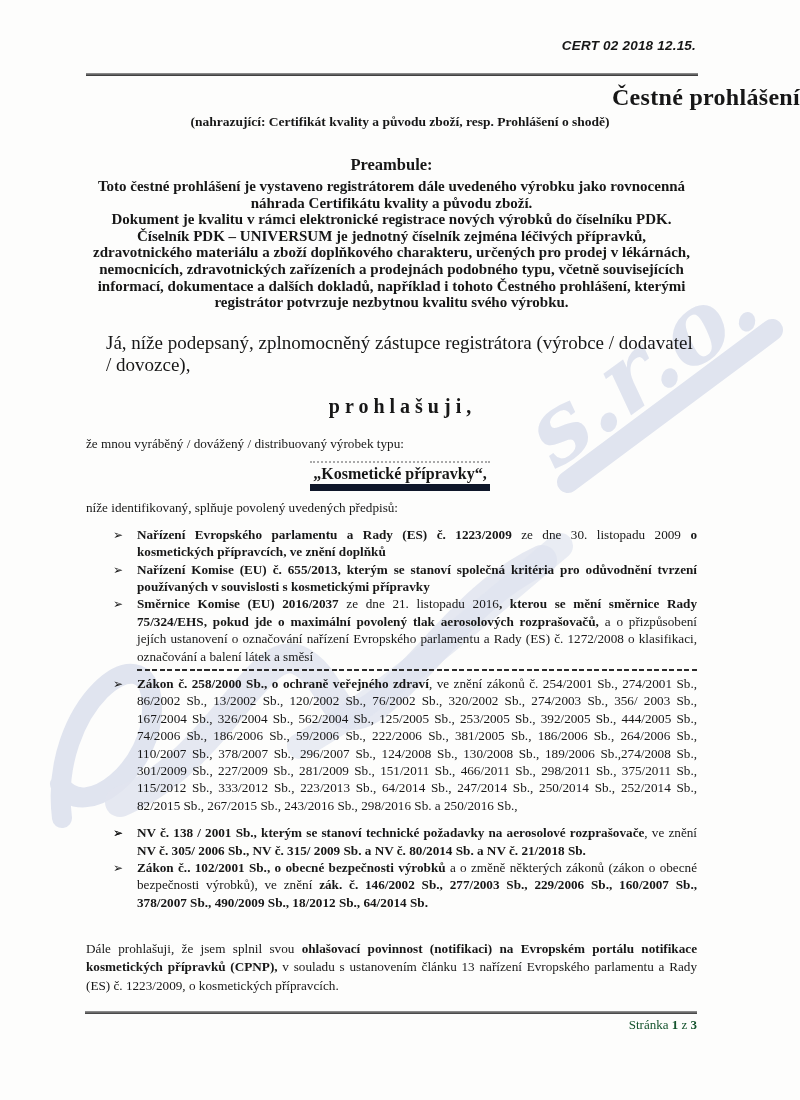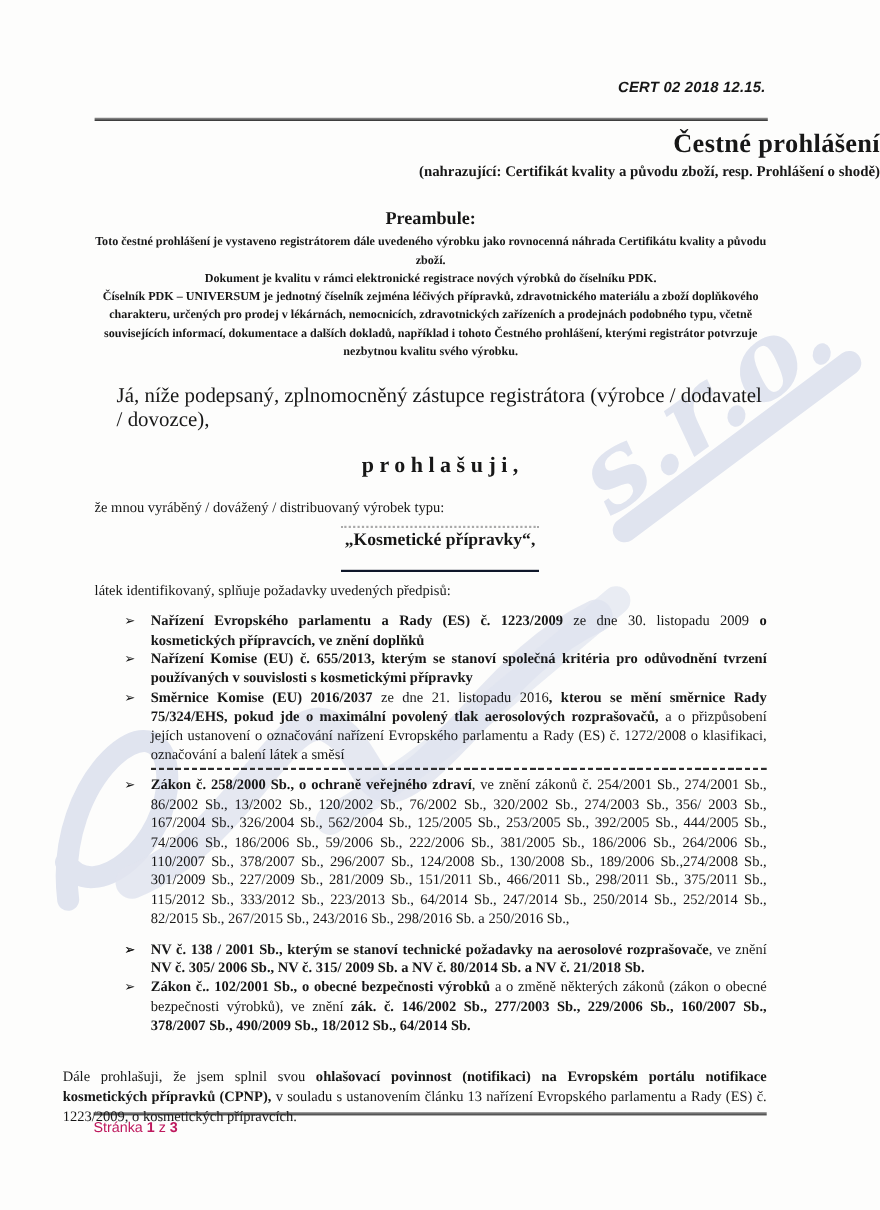--- a/index.html
+++ b/index.html
@@ -5,76 +5,76 @@
   html,body{margin:0;padding:0;}
   .page{
     position:relative;width:800px;height:1100px;background:#fdfdfc;
     overflow:hidden;color:#171717;
     font-family:"Liberation Serif",serif;
   }
   .watermark{position:absolute;inset:0;z-index:0;pointer-events:none;}
   .content{position:relative;z-index:1;}
 
   .header-code{
-    padding-top:72px;margin-right:104px;text-align:right;
+    padding-top:38px;margin-right:104px;text-align:right;
     font-family:"Liberation Sans",sans-serif;font-style:italic;
     font-size:13.5px;font-weight:bold;letter-spacing:.2px;
   }
   .rule-top{
     margin:20px 0 0 86px;width:612px;height:3px;
     background:linear-gradient(#9a9a9a,#2e2e2e);
   }
   .title{
     text-align:right;font-weight:bold;font-size:24px;
     margin-top:8px;letter-spacing:.3px;
   }
-  .subtitle{text-align:right;font-weight:bold;font-size:13.5px;margin-top:3px;}
+  .subtitle{text-align:center;font-weight:bold;font-size:13.5px;margin-top:3px;}
 
   .preamble{margin:25px 103px 0 86px;text-align:center;}
   .preamble-heading{font-size:16.5px;font-weight:bold;}
-  .preamble-body{font-weight:bold;font-size:11px;line-height:16.6px;margin-top:3px;}
+  .preamble-body{font-weight:bold;font-size:15px;line-height:16.6px;margin-top:3px;}
 
   .intro{margin:21px 103px 4px 86px;padding-left:20px;font-size:19px;}
   .verb{text-align:center;font-weight:bold;font-size:20px;margin-top:19px;}
   .product-lead{margin:18px 103px 0 86px;font-size:13.2px;}
   .product-line{text-align:center;margin-top:9px;}
   .product-text{
     display:inline-block;font-weight:bold;font-size:16px;
-    border-bottom:2px solid #0f172a;border-top:2px dotted #a9a9a9;
-    padding:2px 3px 18px 3px;
+    border-bottom:7px solid #0f172a;border-top:2px dotted #a9a9a9;
+    padding:2px 3px 1px 3px;
   }
   .compliance-lead{margin:9px 103px 0 86px;font-size:13.2px;}
 
   .reg-list{margin:10px 0 0 113px;width:584px;}
   .reg-item{
     position:relative;padding-left:24px;text-align:justify;
     font-size:13.2px;line-height:17.4px;
   }
   .reg-item .marker{
     position:absolute;left:0;top:1px;font-size:12px;
     font-family:"DejaVu Sans",sans-serif;
   }
   .dashed-sep{
     margin:4px 0 4px 24px;height:2px;
     background:repeating-linear-gradient(90deg,#2d2d2d 0 5px,transparent 5px 7.5px);
   }
   .gap-before{margin-top:10px;}
 
   .closing{
-    margin:29px 103px 0 57px;text-align:justify;
+    margin:29px 103px 0 86px;text-align:justify;
     font-size:13.2px;line-height:18.2px;
   }
 
   .footer-rule{
     position:absolute;left:85px;top:1011px;width:612px;height:3px;
     background:linear-gradient(#9a9a9a,#3a3a3a);
   }
   .footer-text{
-    position:absolute;left:85px;top:1017px;width:612px;text-align:left;
-    font-family:Liberation Sans, sans-serif;font-size:13px;color:#be185d;
+    position:absolute;left:85px;top:1017px;width:612px;text-align:right;
+    font-family:Liberation Serif, serif;font-size:13px;color:#14532d;
   }
   .b{font-weight:bold;}
 </style>
 </head>
 <body>
 
 <div class="page">
 
   <div class="watermark">
     <svg width="800" height="1100" viewBox="0 0 800 1100">
@@ -105,21 +105,21 @@
         <div>Číselník PDK – UNIVERSUM je jednotný číselník zejména léčivých přípravků, zdravotnického materiálu a zboží doplňkového charakteru, určených pro prodej v lékárnách, nemocnicích, zdravotnických zařízeních a prodejnách podobného typu, včetně souvisejících informací, dokumentace a dalších dokladů, například i tohoto Čestného prohlášení, kterými registrátor potvrzuje nezbytnou kvalitu svého výrobku.</div>
       </div>
     </div>
 
     <div class="intro">Já, níže podepsaný, zplnomocněný zástupce registrátora (výrobce / dodavatel / dovozce),</div>
     <div class="verb">p r o h l a š u j i ,</div>
     <div class="product-lead">že mnou vyráběný / dovážený  / distribuovaný výrobek typu:</div>
     <div class="product-line">
       <span class="product-text">„Kosmetické přípravky“,</span>
     </div>
-    <div class="compliance-lead">látek identifikovaný, splňuje požadavky uvedených předpisů:</div>
+    <div class="compliance-lead">níže identifikovaný, splňuje povolený uvedených předpisů:</div>
 
     <div class="reg-list">
       <div class="reg-item">
         <span class="marker">➢</span>
         <span><span class="b">Nařízení Evropského parlamentu a Rady (ES) č. 1223/2009 </span><span>ze dne 30. listopadu 2009 </span><span class="b">o kosmetických přípravcích, ve znění doplňků</span></span>
       </div>
       <div class="reg-item">
         <span class="marker">➢</span>
         <span><span class="b">Nařízení Komise (EU) č. 655/2013, kterým se stanoví společná kritéria pro odůvodnění tvrzení používaných v souvislosti s kosmetickými přípravky</span></span>
       </div>

